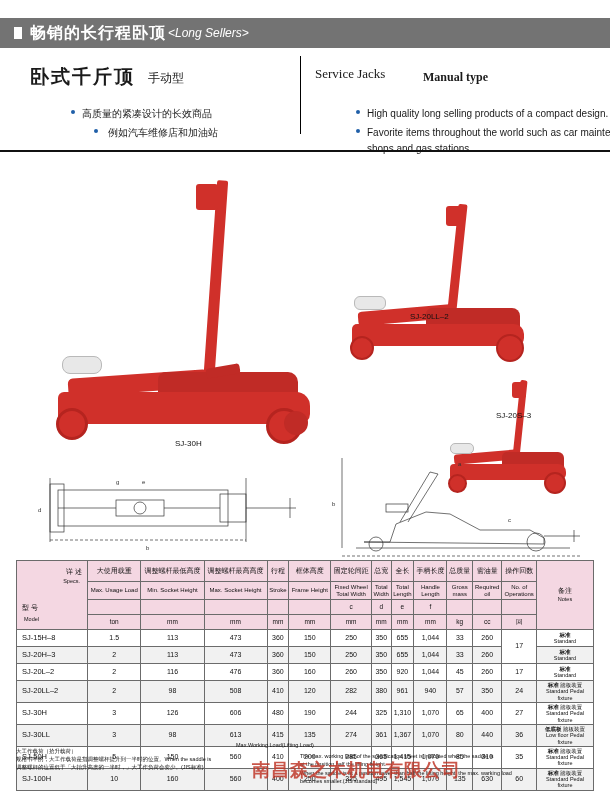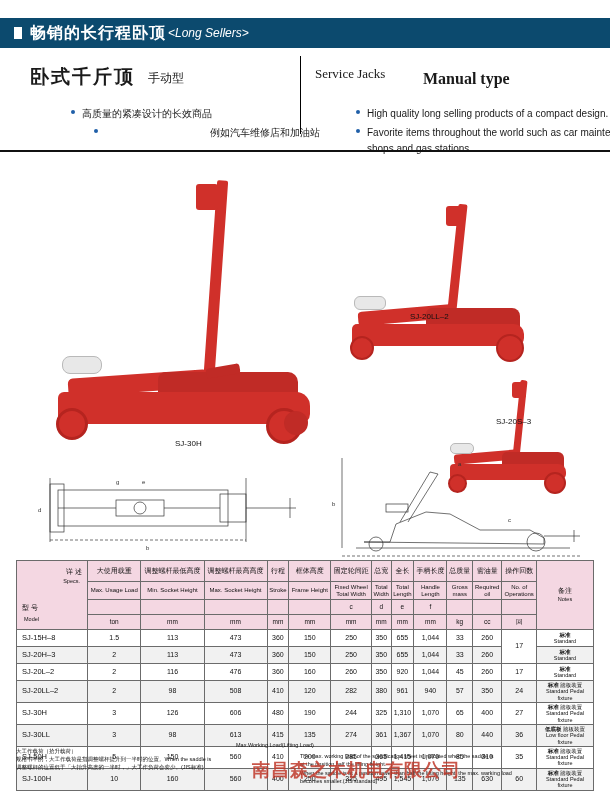--- a/index.html
+++ b/index.html
@@ -9,21 +9,21 @@
     font-family:"Liberation Sans", sans-serif;
     color:#1a1a1a;
     position:relative;
     overflow:hidden;
   }
   .page{position:relative;width:610px;height:801px;}
 
   
   .header-band{
     position:absolute;left:0;top:18px;width:610px;height:30px;
-    background:#0c4a6e;
+    background:#737373;
   }
   .header-band .hb-title{
     position:absolute;left:30px;top:5px;
     color:#ffffff;font-size:16px;font-weight:bold;letter-spacing:1px;
   }
   .header-band .hb-sub{
     position:absolute;left:168px;top:8px;
     color:#ffffff;font-size:12px;font-style:italic;
   }
   .header-band .hb-mark{
@@ -39,32 +39,32 @@
     position:absolute;left:30px;top:8px;font-size:19px;font-weight:bold;letter-spacing:2px;
   }
   .cn-type{
     position:absolute;left:148px;top:14px;font-size:12px;font-weight:normal;
   }
   .en-title{
     position:absolute;left:315px;top:10px;font-size:13px;font-weight:normal;
     font-family:"Liberation Serif", serif;
   }
   .en-type{
-    position:absolute;left:423px;top:14px;font-size:16px;font-weight:bold;
+    position:absolute;left:423px;top:14px;font-size:12px;font-weight:bold;
     font-family:"Liberation Serif", serif;
   }
   .bullets{position:absolute;top:40px;font-size:10px;line-height:16px;}
   .bullets.cn{left:30px;width:250px;}
   .bullets.en{left:315px;width:290px;}
   .bullets li{list-style:none;position:relative;padding-left:12px;margin:0 0 3px 0;}
   .bullets li:before{
     content:"";position:absolute;left:1px;top:4px;width:4px;height:4px;border-radius:50%;
     background:#1f5fa8;
   }
-  .bullets li.indent{padding-left:38px;text-align:right;}
+  .bullets li.indent{padding-left:38px;}
   .bullets li.indent:before{left:24px;}
 
   
   .rule{position:absolute;left:0;top:150px;width:610px;height:2px;background:#111;}
 
   
   .illus{position:absolute;left:0;top:152px;width:610px;height:400px;}
   .cap{position:absolute;font-size:8px;color:#111;}
 
   
@@ -258,21 +258,21 @@
     <div class="jack-small">
       <div class="js-handle"></div>
       <div class="js-handle-grip"></div>
       <div class="js-arm"></div>
       <div class="js-body2"></div>
       <div class="js-body"></div>
       <div class="js-saddle"></div>
       <div class="js-w1"></div>
       <div class="js-w2"></div>
     </div>
-    <div class="cap" style="left:496px;top:265px;">SJ-20S–3</div>
+    <div class="cap" style="left:496px;top:259px;">SJ-20S–3</div>
 
     <div class="tech" style="left:20px;top:320px;">
       <svg width="290" height="80" viewBox="0 0 290 80">
         <g stroke="#333" fill="none" stroke-width="0.7">
           <rect x="38" y="18" width="170" height="36"></rect>
           <rect x="30" y="12" width="14" height="48"></rect>
           <rect x="200" y="22" width="26" height="28"></rect>
           <line x1="226" y1="36" x2="276" y2="36"></line>
           <line x1="270" y1="26" x2="270" y2="46"></line>
           <circle cx="120" cy="36" r="6"></circle>

